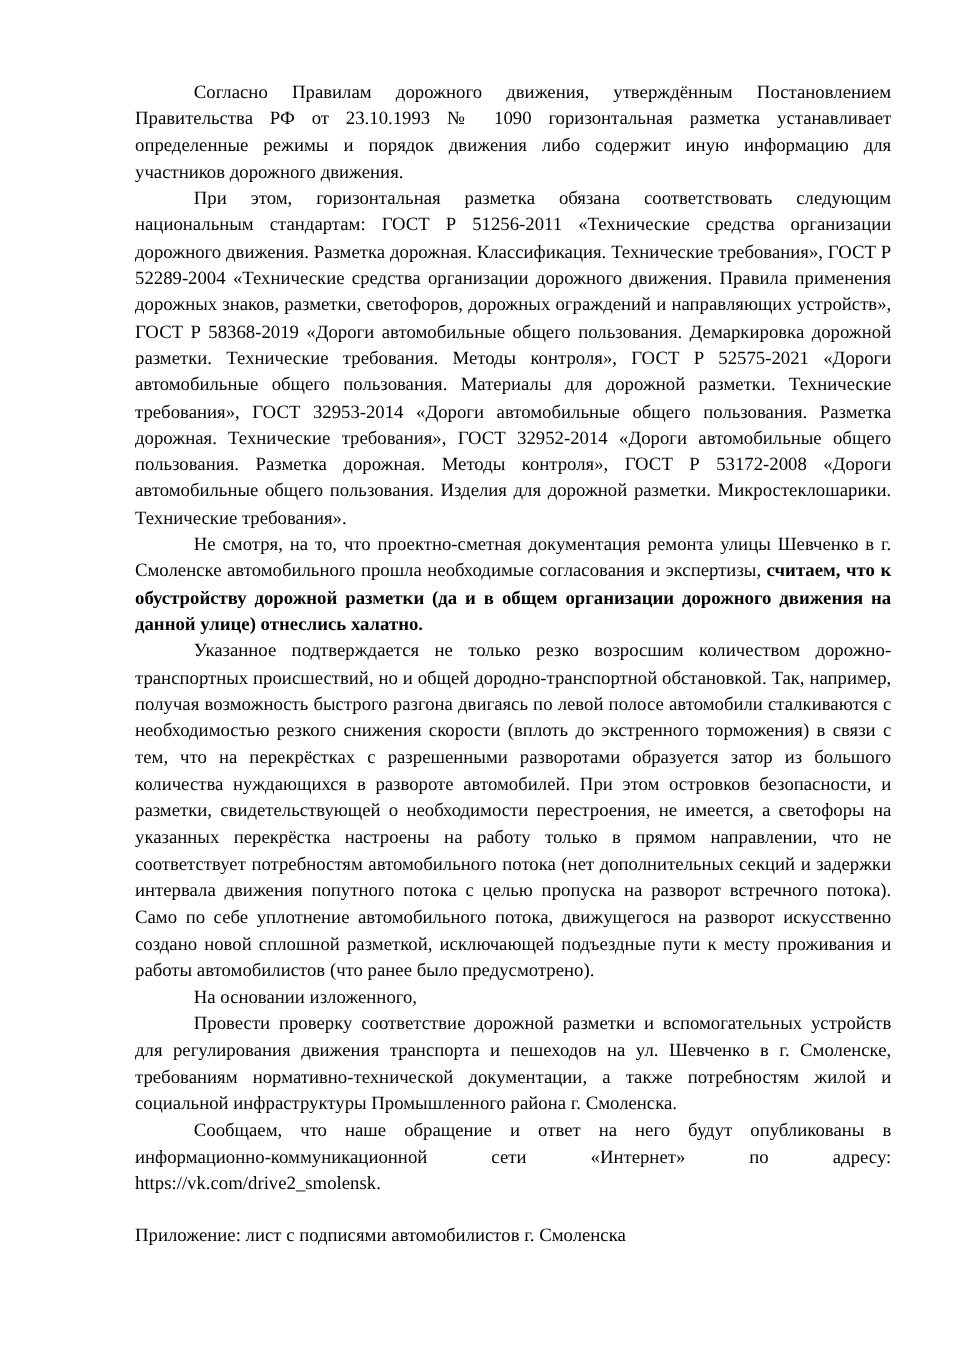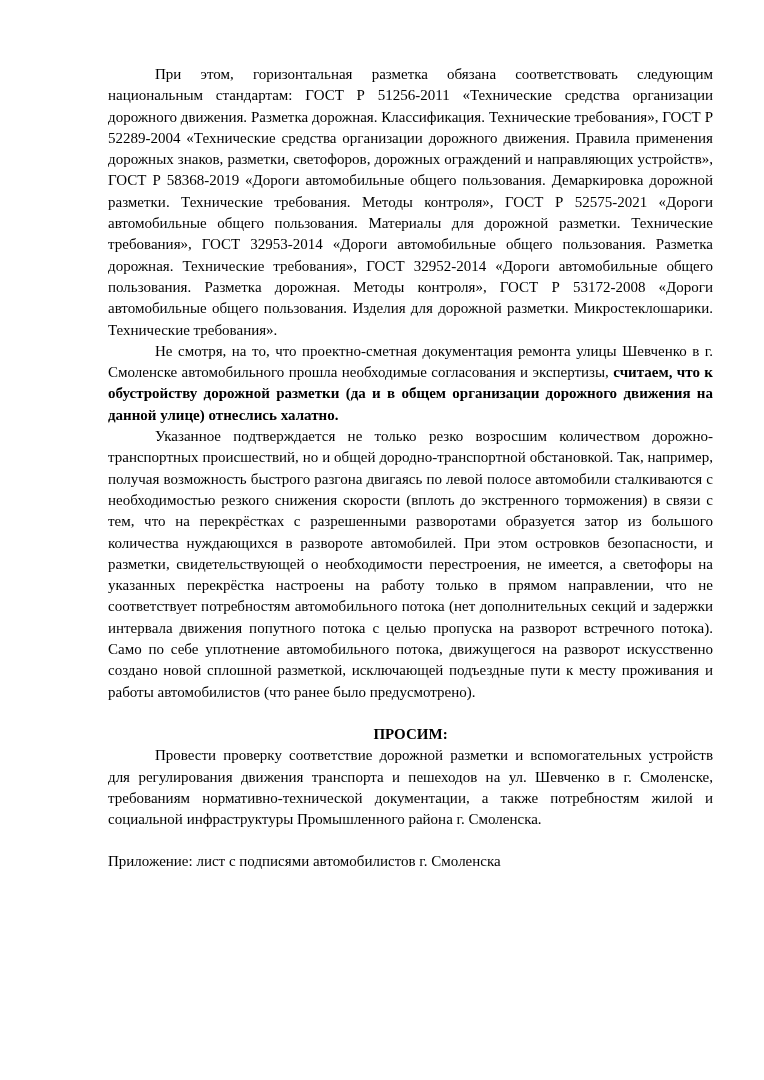--- a/index.html
+++ b/index.html
@@ -38,29 +38,31 @@
     margin: 21px 0 0 0;
     text-align: left;
     text-indent: 0;
   }
 </style>
 </head>
 <body>
 
 <div class="page">
 
+  <p class="para">Согласно Правилам дорожного движения, утверждённым Постановлением Правительства РФ от 23.10.1993 № 1090 горизонтальная разметка устанавливает определенные режимы и порядок движения либо содержит иную информацию для участников дорожного движения.</p>
 
   <p class="para">При этом, горизонтальная разметка обязана соответствовать следующим национальным стандартам: ГОСТ Р 51256-2011 «Технические средства организации дорожного движения. Разметка дорожная. Классификация. Технические требования», ГОСТ Р 52289-2004 «Технические средства организации дорожного движения. Правила применения дорожных знаков, разметки, светофоров, дорожных ограждений и направляющих устройств», ГОСТ Р 58368-2019 «Дороги автомобильные общего пользования. Демаркировка дорожной разметки. Технические требования. Методы контроля», ГОСТ Р 52575-2021 «Дороги автомобильные общего пользования. Материалы для дорожной разметки. Технические требования», ГОСТ 32953-2014 «Дороги автомобильные общего пользования. Разметка дорожная. Технические требования», ГОСТ 32952-2014 «Дороги автомобильные общего пользования. Разметка дорожная. Методы контроля», ГОСТ Р 53172-2008 «Дороги автомобильные общего пользования. Изделия для дорожной разметки. Микростеклошарики. Технические требования».</p>
 
   <p class="para"><span>Не смотря, на то, что проектно-сметная документация ремонта улицы Шевченко в г. Смоленске автомобильного прошла необходимые согласования и экспертизы, </span><span class="bold">считаем, что к обустройству дорожной разметки (да и в общем организации дорожного движения на данной улице) отнеслись халатно.</span></p>
 
   <p class="para">Указанное подтверждается не только резко возросшим количеством дорожно-транспортных происшествий, но и общей дородно-транспортной обстановкой. Так, например, получая возможность быстрого разгона двигаясь по левой полосе автомобили сталкиваются с необходимостью резкого снижения скорости (вплоть до экстренного торможения) в связи с тем, что на перекрёстках с разрешенными разворотами образуется затор из большого количества нуждающихся в развороте автомобилей. При этом островков безопасности, и разметки, свидетельствующей о необходимости перестроения, не имеется, а светофоры на указанных перекрёстка настроены на работу только в прямом направлении, что не соответствует потребностям автомобильного потока (нет дополнительных секций и задержки интервала движения попутного потока с целью пропуска на разворот встречного потока). Само по себе уплотнение автомобильного потока, движущегося на разворот искусственно создано новой сплошной разметкой, исключающей подъездные пути к месту проживания и работы автомобилистов (что ранее было предусмотрено).</p>
 
+  <p class="para">На основании изложенного,</p>
 
-  <p class="request-heading">ПРОСИМ:</p>
 
   <p class="para">Провести проверку соответствие дорожной разметки и вспомогательных устройств для регулирования движения транспорта и пешеходов на ул. Шевченко в г. Смоленске, требованиям нормативно-технической документации, а также потребностям жилой и социальной инфраструктуры Промышленного района г. Смоленска.</p>
 
 
+  <p class="para">Сообщаем, что наше обращение и ответ на него будут опубликованы в информационно-коммуникационной сети «Интернет» по адресу: https://vk.com/drive2_smolensk.</p>
 
   <p class="plain-line">Приложение: лист с подписями автомобилистов г. Смоленска</p>
 
 </div>
 
 </body></html>

